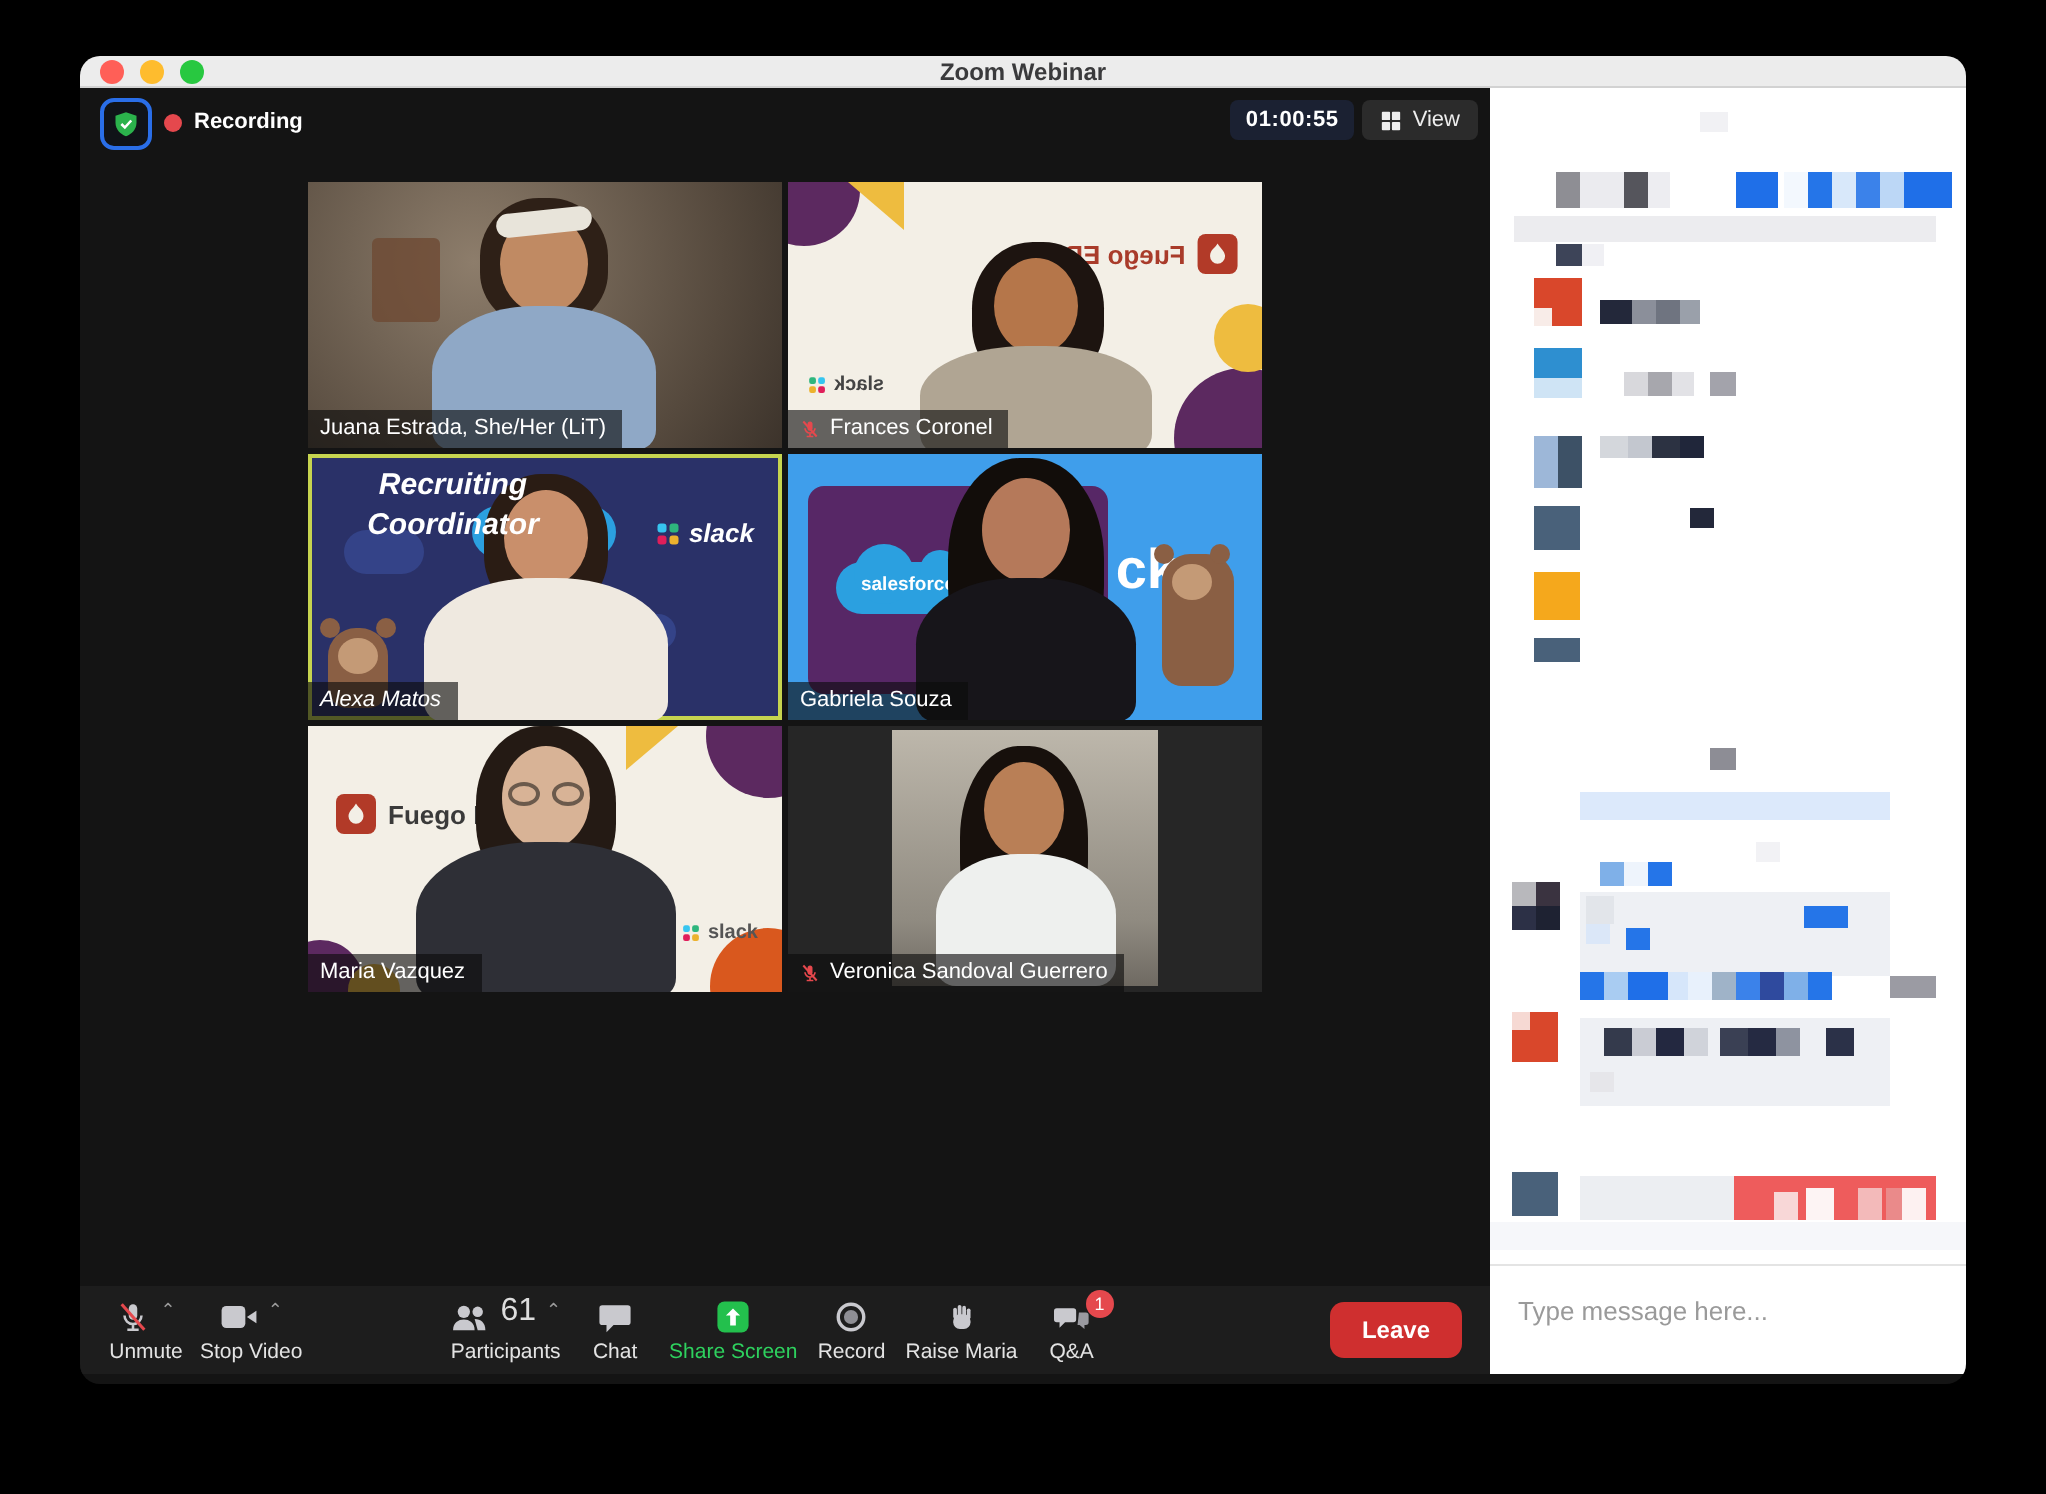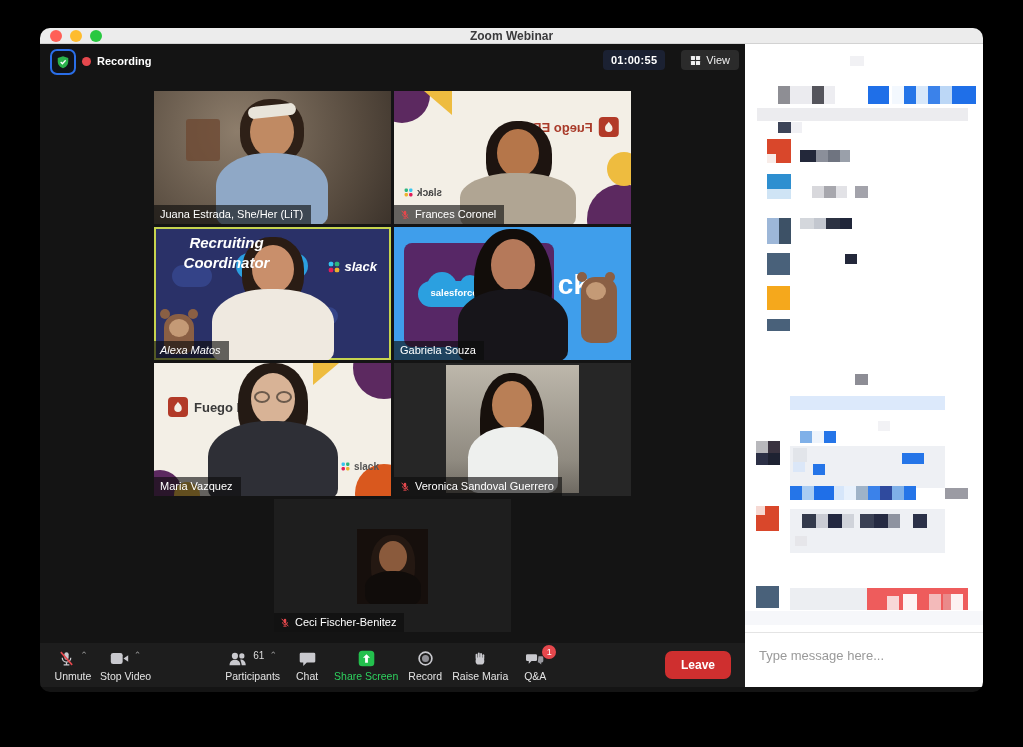--- a/index.html
+++ b/index.html
@@ -19,21 +19,21 @@
 
   
   .left-col { width:705px; position:relative; background:#141414; display:flex; flex-direction:column; }
   .video-area { position:relative; height:599px; }
 
   .meet-topbar { position:absolute; top:0; left:0; right:0; height:46px; z-index:20; }
   .shield-btn { position:absolute; left:10px; top:5px; width:26px; height:26px; border-radius:7px; border:2px solid #2a6ee8; background:#101318; display:flex; align-items:center; justify-content:center; }
   .rec-wrap { position:absolute; left:42px; top:11px; display:flex; align-items:center; gap:6px; }
   .rec-dot { width:9px; height:9px; border-radius:50%; background:#e5484d; }
   .rec-label { color:#fff; font-size:11px; font-weight:bold; }
-  .top-right { position:absolute; right:6px; top:6px; display:flex; gap:16px; }
+  .top-right { position:absolute; right:6px; top:6px; display:flex; gap:4px; }
   .timer { background:#1b2132; color:#fff; font-size:11px; font-weight:bold; padding:4px 8px; border-radius:4px; letter-spacing:.3px; }
   .view-btn { background:#2b2b2b; color:#eee; font-size:11px; padding:4px 9px; border-radius:4px; display:flex; align-items:center; gap:5px; }
 
   
   .tile { position:absolute; width:237px; height:133px; background:#101010; overflow:hidden; }
   .tile.active { outline:2px solid #c6d44f; outline-offset:-2px; }
   .t-r1c1 { left:114px; top:47px; }
   .t-r1c2 { left:354px; top:47px; }
   .t-r2c1 { left:114px; top:183px;font-style:italic; }
   .t-r2c2 { left:354px; top:183px; }
@@ -84,21 +84,21 @@
   .photo { position:absolute; overflow:hidden; }
   .ver-photo { left:52px; top:2px; width:133px; height:128px; background:linear-gradient(#bdb7ab, #8f8a80 75%, #6f6a62); }
   .ceci-photo { left:83px; top:30px; width:71px; height:75px; background:#160f0c; }
 
   
   .toolbar { height:44px; background:#1d1d1d; display:flex; align-items:center; padding:0 10px; position:relative; z-index:30; }
   .tb-item { display:flex; flex-direction:column; align-items:center; justify-content:center; gap:1px; min-width:46px; padding:0 4px; cursor:default; position:relative; }
   .tb-item .ic { height:20px; display:flex; align-items:center; gap:3px; }
   .tb-item .lb { font-size:10.5px; color:#e3e3e3; }
   .chev { color:#9a9a9a; font-size:9px; margin-left:2px; transform:translateY(-4px); }
-  .count { color:#ddd; font-size:10px; margin-left:2px; transform:translateY(-3px); }
+  .count { color:#ddd; font-size:16px; margin-left:2px; transform:translateY(-3px); }
   .share .lb { color:#2ed15e; }
   .badge { position:absolute; top:-4px; right:2px; background:#e5484d; color:#fff; border-radius:8px; min-width:14px; height:14px; font-size:9px; display:flex; align-items:center; justify-content:center; padding:0 3px; }
   .leave-btn { margin-left:auto; margin-right:4px; background:#cf2f2f; color:#fff; font-size:12px; font-weight:bold; border:none; border-radius:7px; padding:7px 16px; }
   .spacer-lg { width:66px; }
 
   
   .chat-panel { width:238px; background:#fff; position:relative; display:flex; flex-direction:column; }
   .chat-msgs { position:relative; flex:1; overflow:hidden; }
   .px { position:absolute; }
   .compose { height:55px; border-top:1px solid #e4e4e4; padding:8px 12px 0 14px; }
@@ -287,35 +287,20 @@
           <div class="name-label">
             <svg width="10" height="11" viewBox="0 0 24 24">
               <rect x="9" y="3" width="6" height="11" rx="3" fill="#e5484d"></rect>
               <path d="M6 11 a6 6 0 0 0 12 0 M12 17 v4 M8 21 h8" stroke="#e5484d" stroke-width="2" fill="none"></path>
               <line x1="4" y1="3" x2="20" y2="21" stroke="#e5484d" stroke-width="2.4"></line>
             </svg>
             <span>Veronica Sandoval Guerrero</span>
           </div>
         </div>
 
-        <div class="tile t-r4">
-          <div class="photo ceci-photo">
-            <i class="p-hair" style="left:14px;top:6px;width:44px;height:58px;background:#241812;"></i>
-            <i class="p-head" style="left:22px;top:12px;width:28px;height:32px;background:#8a5a3c;"></i>
-            <i class="p-body" style="left:8px;top:42px;width:56px;height:34px;background:#100c0a;"></i>
-          </div>
-          <div class="name-label">
-            <svg width="10" height="11" viewBox="0 0 24 24">
-              <rect x="9" y="3" width="6" height="11" rx="3" fill="#e5484d"></rect>
-              <path d="M6 11 a6 6 0 0 0 12 0 M12 17 v4 M8 21 h8" stroke="#e5484d" stroke-width="2" fill="none"></path>
-              <line x1="4" y1="3" x2="20" y2="21" stroke="#e5484d" stroke-width="2.4"></line>
-            </svg>
-            <span>Ceci Fischer-Benitez</span>
-          </div>
-        </div>
       </div>
 
       <div class="toolbar">
         <div class="tb-item">
           <span class="ic">
             <svg width="17" height="17" viewBox="0 0 24 24">
               <rect x="9" y="3" width="6" height="11" rx="3" fill="#c9c9ce"></rect>
               <path d="M6 11 a6 6 0 0 0 12 0 M12 17 v4 M8 21 h8" stroke="#c9c9ce" stroke-width="1.8" fill="none"></path>
               <line x1="4" y1="3" x2="20" y2="21" stroke="#e5484d" stroke-width="2.2"></line>
             </svg>

